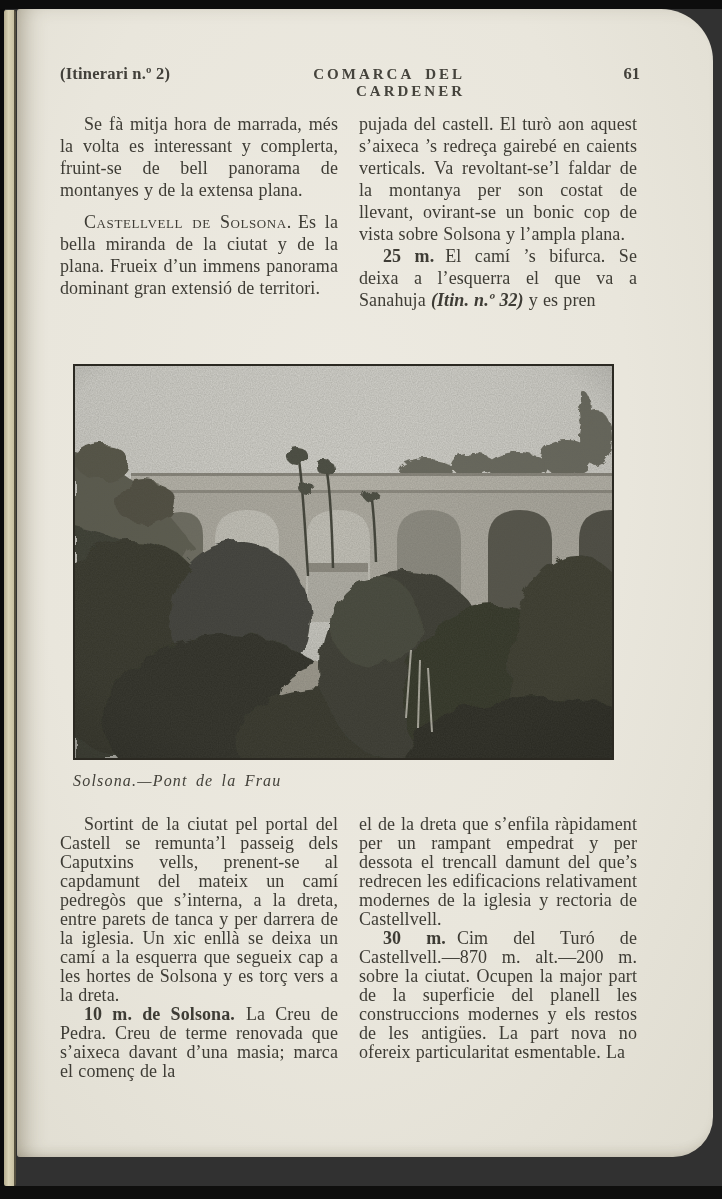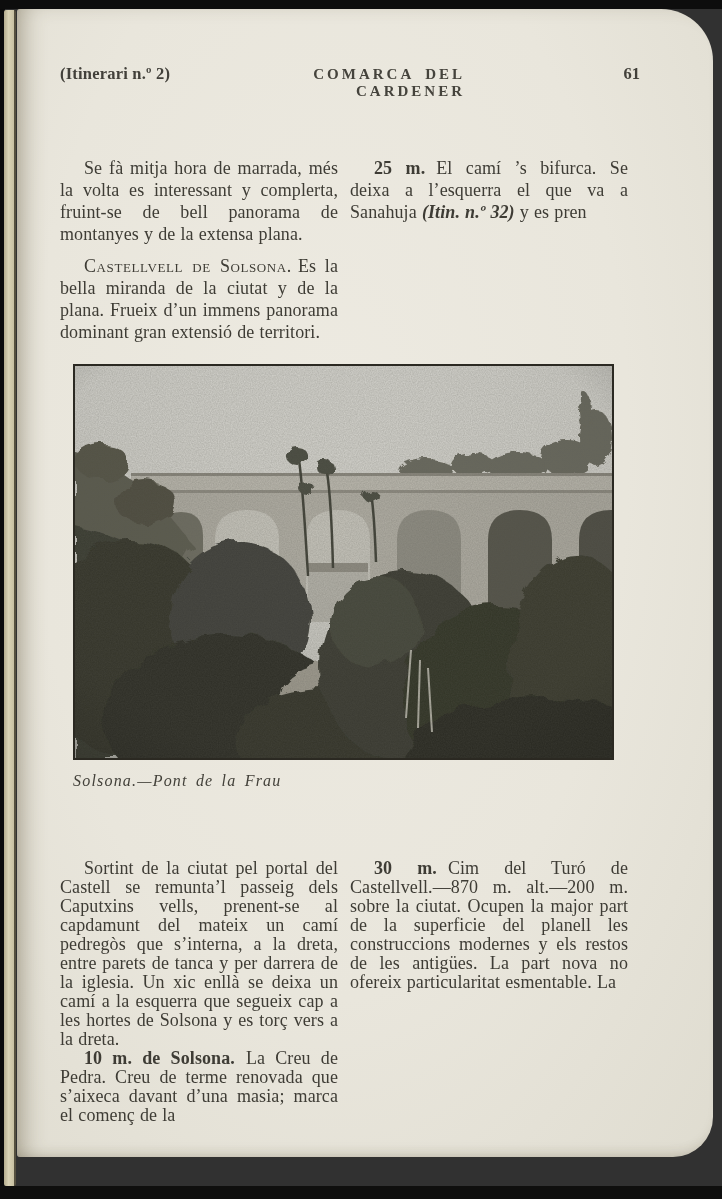--- a/index.html
+++ b/index.html
@@ -14,21 +14,21 @@
   .page { position:absolute; left:17px; top:9px; width:696px; height:1148px;
           background:radial-gradient(ellipse at 45% 38%, #edeae1 0%, #e9e6dc 55%, #dfdcd0 100%);
           border-radius:3px 52px 40px 3px;
           box-shadow: inset 16px 0 24px -12px rgba(82,70,42,.45), inset 0 -8px 14px -10px rgba(82,70,42,.28); }
 
   .hdr { position:absolute; left:43px; top:55px; width:580px; display:flex; align-items:baseline; color:#42403a; }
   .hdr .itin { width:175px; font-weight:bold; font-size:16.5px; letter-spacing:.2px; }
   .hdr .ttl { flex:1; text-align:right; font-size:15px; font-weight:bold; letter-spacing:3px; word-spacing:5px; color:#45433c; }
   .hdr .num { width:175px; text-align:right; font-size:16.5px;font-weight:bold; }
 
-  .cols { position:absolute; left:43px; width:580px; display:flex; gap:12px;margin-top:44px; }
+  .cols { position:absolute; left:43px; width:580px; display:flex; gap:21px; }
   .cols-top { top:104px; }
   .cols-bottom { top:806px; }
   .col { width:278px; font-size:18px; color:#3e3c35; text-align:justify; hyphens:none;
          word-spacing:.5px; letter-spacing:.1px; }
   .cols-top .col { line-height:22px; }
   .cols-bottom .col { line-height:19px; }
   .col p { margin:0; text-indent:24px; }
   .col p.np { text-indent:0; }
   .cols-top .col-l p + p { margin-top:10px; }
   .sc { font-variant:small-caps; letter-spacing:.6px; margin-right:6px; }
@@ -55,20 +55,21 @@
       <div class="ttl">COMARCA DEL CARDENER</div>
       <div class="num">61</div>
     </div>
 
     <div class="cols cols-top">
       <div class="col col-l">
         <p>Se fà mitja hora de marrada, més la volta es interessant y complerta, fruint-se de bell panorama de montanyes y de la extensa plana.</p>
         <p><span class="sc">Castellvell de Solsona.</span><span>Es la bella miranda de la ciutat y de la plana. Frueix d’un immens panorama dominant gran extensió de territori.</span></p>
       </div>
       <div class="col col-r">
+        <p class="np">pujada del castell. El turò aon aquest s’aixeca ’s redreça gairebé en caients verticals. Va revoltant-se’l faldar de la montanya per son costat de llevant, ovirant-se un bonic cop de vista sobre Solsona y l’ampla plana.</p>
         <p><span class="tm">25 m.</span><span>El camí ’s bifurca. Se deixa a l’esquerra el que va a Sanahuja </span><span class="ref">(Itin. n.º 32)</span><span> y es pren</span></p>
       </div>
     </div>
 
     <figure class="fig" style="margin:0">
       <svg class="photo" viewBox="0 0 537 392" role="img">
         <defs>
           <linearGradient id="sky" x1="0" y1="0" x2="0" y2="1">
             <stop offset="0" stop-color="#dbdad4"></stop>
               <stop offset="1" stop-color="#c8c7c0"></stop>
@@ -163,20 +164,21 @@
       </svg>
       <figcaption class="cap">Solsona.—Pont de la Frau</figcaption>
     </figure>
 
     <div class="cols cols-bottom">
       <div class="col col-l">
         <p>Sortint de la ciutat pel portal del Castell se remunta’l passeig dels Caputxins vells, prenent-se al capdamunt del mateix un camí pedregòs que s’interna, a la dreta, entre parets de tanca y per darrera de la iglesia. Un xic enllà se deixa un camí a la esquerra que segueix cap a les hortes de Solsona y es torç vers a la dreta.</p>
         <p><span class="tm">10 m. de Solsona.</span><span>La Creu de Pedra. Creu de terme renovada que s’aixeca davant d’una masia; marca el començ de la</span></p>
       </div>
       <div class="col col-r">
+        <p class="np">el de la dreta que s’enfila ràpidament per un rampant empedrat y per dessota el trencall damunt del que’s redrecen les edificacions relativament modernes de la iglesia y rectoria de Castellvell.</p>
         <p><span class="tm">30 m.</span><span>Cim del Turó de Castellvell.—870 m. alt.—200 m. sobre la ciutat. Ocupen la major part de la superficie del planell les construccions modernes y els restos de les antigües. La part nova no ofereix particularitat esmentable. La</span></p>
       </div>
     </div>
 
   </div>
 
   <div class="bar-bottom"></div>
 </div>
 
 </body></html>

